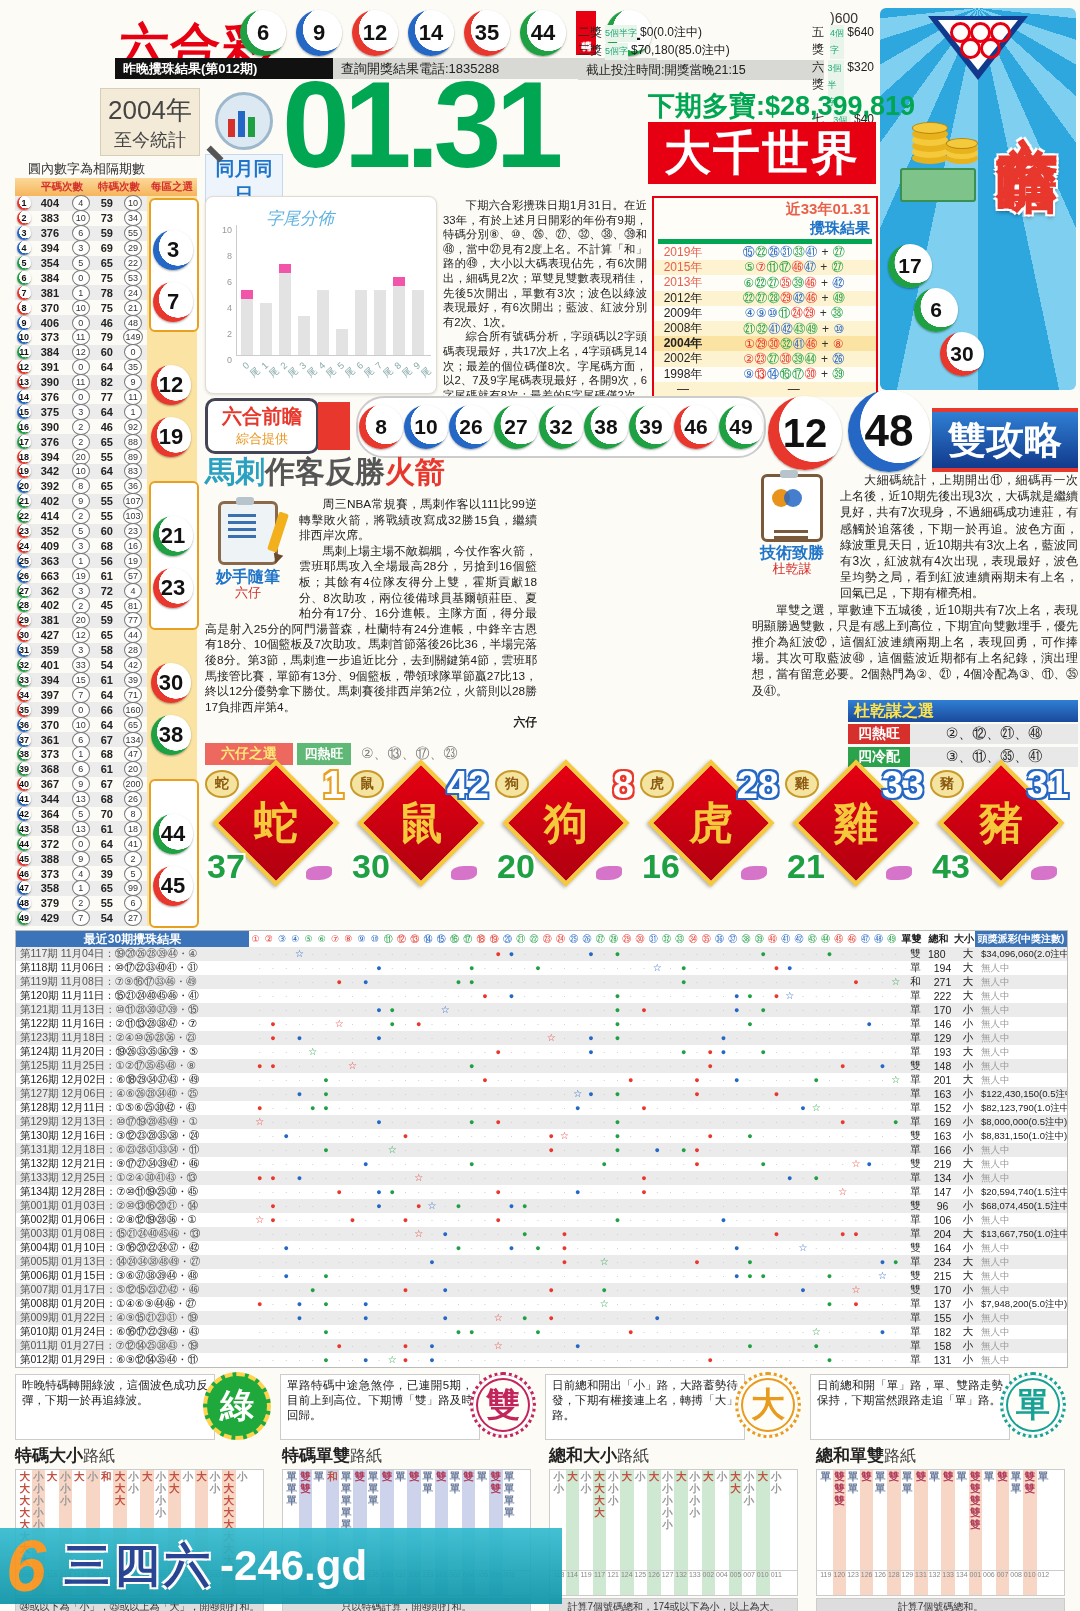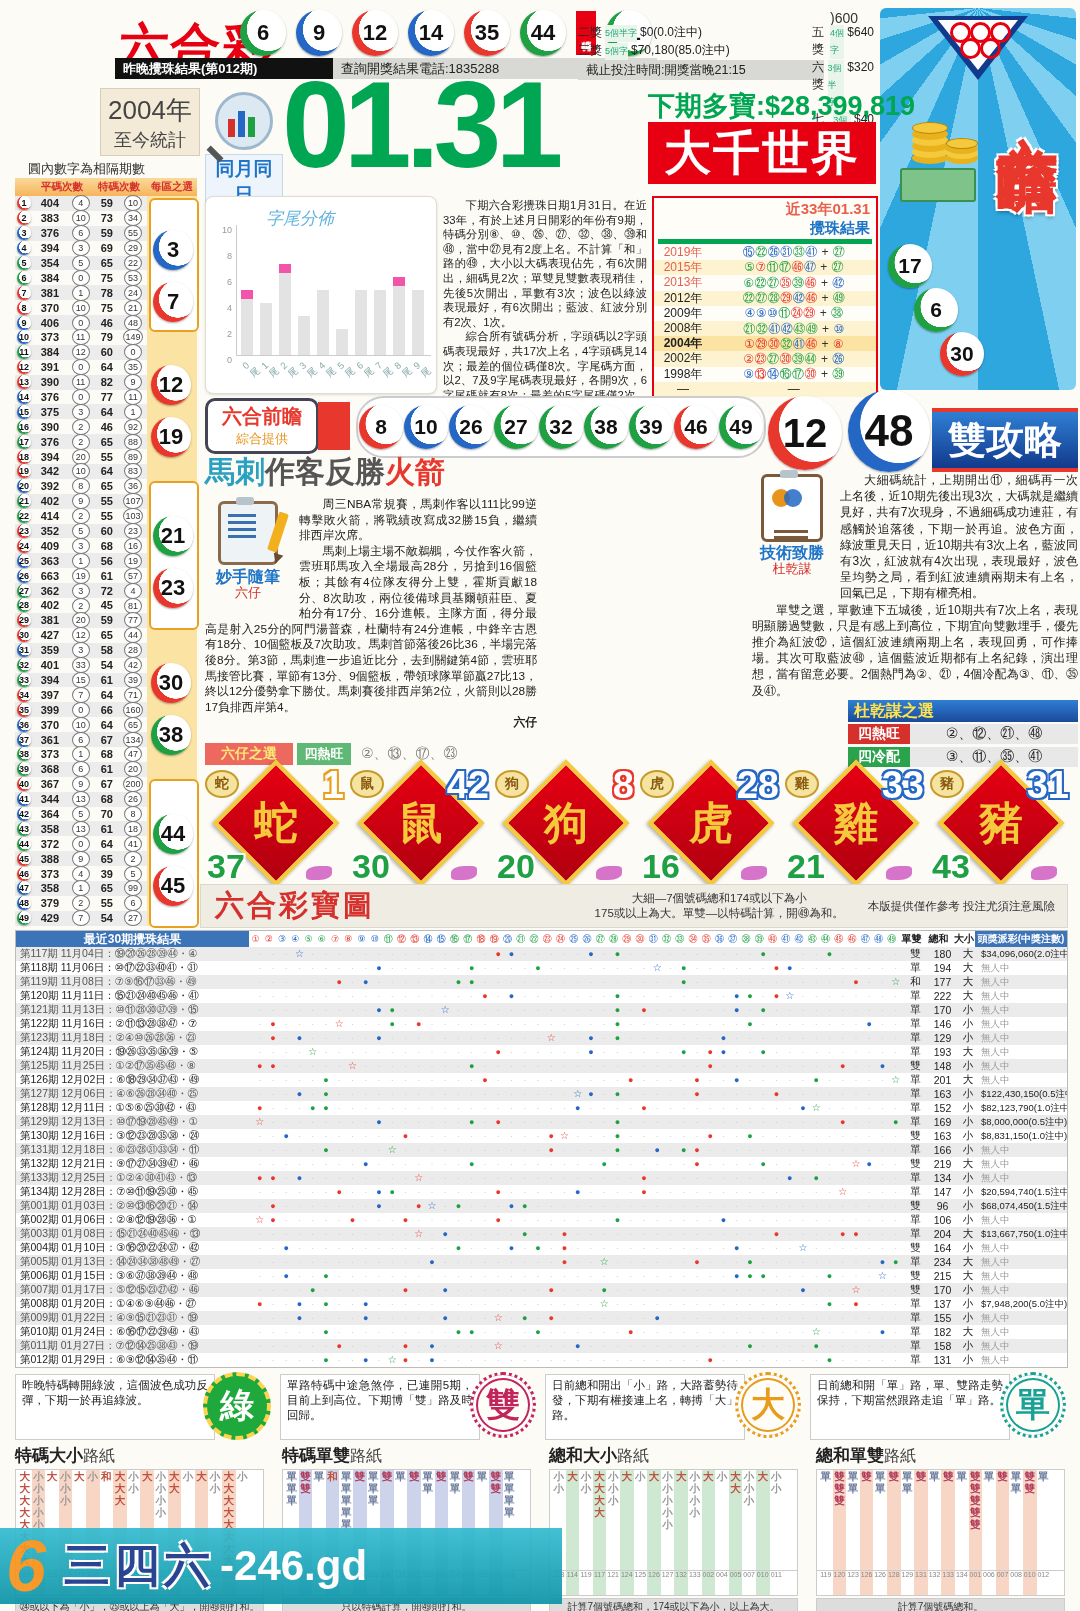--- a/index.html
+++ b/index.html
@@ -720,28 +720,20 @@
       <div style="position: relative; width: 141px; height: 116px;">
         <div style="position: absolute; left: 26px; top: 12px; width: 82px; height: 82px; background: linear-gradient(135deg, rgb(230, 0, 18), rgb(176, 0, 16)); border: 4px solid rgb(245, 201, 60); transform: rotate(45deg); box-shadow: rgba(0, 0, 0, 0.3) 0px 2px 4px;"></div>
         <div style="position: absolute; left: 26px; top: 28px; width: 90px; text-align: center; font-size: 44px; font-weight: 900; color: rgb(245, 201, 60);">豬</div>
         <div style="position: absolute; left: 0px; top: 4px; width: 30px; height: 24px; background: rgb(245, 227, 160); border: 2px solid rgb(200, 154, 42); border-radius: 50%; font-size: 14px; font-weight: bold; color: rgb(138, 90, 16); display: flex; align-items: center; justify-content: center;">豬</div>
         <div style="position: absolute; right: 2px; top: -2px; font-size: 38px; font-weight: 900; color: rgb(255, 255, 255); text-shadow: rgb(36, 103, 196) -2px -2px 0px, rgb(36, 103, 196) 2px -2px 0px, rgb(36, 103, 196) -2px 2px 0px, rgb(36, 103, 196) 2px 2px 0px;">31</div>
         <div style="position: absolute; left: 2px; bottom: -4px; font-size: 34px; font-weight: 900; color: rgb(31, 160, 67); text-shadow: rgb(255, 255, 255) -2px -2px 0px, rgb(255, 255, 255) 2px -2px 0px, rgb(255, 255, 255) -2px 2px 0px, rgb(255, 255, 255) 2px 2px 0px;">43</div>
         <div style="position: absolute; right: 14px; bottom: 2px; width: 26px; height: 14px; background: rgb(196, 58, 184); border-radius: 50% 20%; opacity: 0.7;"></div>
       </div>
     </div>
 
-  <div class="abs" style="left:200px;top:884px;width:866px;height:42px;background:#efece4;border:1px solid #ddd8cc;display:flex;align-items:center;">
-    <div style="font-size:29px;font-weight:900;color:#d5302c;margin-left:14px;letter-spacing:3px;">六合彩寶圖</div>
-    <div style="margin-left:auto;text-align:center;font-size:11.5px;color:#333;line-height:15px;">
-      <div>大細—7個號碼總和174或以下為小</div>
-      <div>175或以上為大。單雙—以特碼計算，開㊾為和。</div>
-    </div>
-    <div style="margin:0 12px 0 24px;font-size:11.5px;color:#333;">本版提供僅作參考 投注尤須注意風險</div>
-  </div>
 
   <div class="abs" style="left:15px;top:930px;width:1051px;border:1px solid #bbb;background:#fff;">
     <div style="display:flex;height:16px;align-items:center;">
       <div style="width:233px;height:16px;background:#3b74b8;color:#fff;font-size:12px;font-weight:bold;display:flex;align-items:center;justify-content:center;">最近30期攪珠結果</div>
       <div id="tbl-numhdr" class="dotgrid" style="width:650px;">
           <span class="dotcell" style="color: rgb(232, 55, 44);">①</span>
           <span class="dotcell" style="color: rgb(232, 55, 44);">②</span>
           <span class="dotcell" style="color: rgb(36, 103, 196);">③</span>
           <span class="dotcell" style="color: rgb(36, 103, 196);">④</span>
           <span class="dotcell" style="color: rgb(31, 160, 67);">⑤</span>
@@ -843,21 +835,21 @@
             <span class="dotcell" style="color: rgb(200, 205, 210);">·</span>
             <span class="dotcell" style="color: rgb(200, 205, 210);">·</span>
             <span class="dotcell" style="color: rgb(31, 160, 67);">●</span>
             <span class="dotcell" style="color: rgb(200, 205, 210);">·</span>
             <span class="dotcell" style="color: rgb(200, 205, 210);">·</span>
             <span class="dotcell" style="color: rgb(200, 205, 210);">·</span>
             <span class="dotcell" style="color: rgb(200, 205, 210);">·</span>
             <span class="dotcell" style="color: rgb(200, 205, 210);">·</span>
           </span>
           <span style="width: 25px; text-align: center;">雙</span>
-          <span style="width: 29px; text-align: center;">180</span>
+          <span style="width: 29px; text-align: left;">180</span>
           <span style="width: 22px; text-align: center;">大</span>
           <span style="flex: 1 1 0%; font-size: 9.5px; padding-left: 2px; overflow: hidden; color: rgb(34, 34, 34);">$34,096,060(2.0注中)</span>
         </div>
         <div class="bigtable-row">
           <span style="width: 233px; padding-left: 4px; color: rgb(34, 34, 34);">第118期 11月06日：⑩⑰㉒㉝㊵㊶・㉛</span>
           <span class="dotgrid" style="width: 650px;">
             <span class="dotcell" style="color: rgb(200, 205, 210);">·</span>
             <span class="dotcell" style="color: rgb(200, 205, 210);">·</span>
             <span class="dotcell" style="color: rgb(200, 205, 210);">·</span>
             <span class="dotcell" style="color: rgb(200, 205, 210);">·</span>
@@ -959,21 +951,21 @@
             <span class="dotcell" style="color: rgb(200, 205, 210);">·</span>
             <span class="dotcell" style="color: rgb(200, 205, 210);">·</span>
             <span class="dotcell" style="color: rgb(200, 205, 210);">·</span>
             <span class="dotcell" style="color: rgb(200, 205, 210);">·</span>
             <span class="dotcell" style="color: rgb(232, 55, 44);">●</span>
             <span class="dotcell" style="color: rgb(200, 205, 210);">·</span>
             <span class="dotcell" style="color: rgb(200, 205, 210);">·</span>
             <span class="dotcell" style="color: rgb(31, 160, 67); font-size: 10px;">☆</span>
           </span>
           <span style="width: 25px; text-align: center;">和</span>
-          <span style="width: 29px; text-align: center;">177</span>
+          <span style="width: 29px; text-align: center;">271</span>
           <span style="width: 22px; text-align: center;">大</span>
           <span style="flex: 1 1 0%; font-size: 9.5px; padding-left: 2px; overflow: hidden; color: rgb(153, 153, 153);">無人中</span>
         </div>
         <div class="bigtable-row">
           <span style="width: 233px; padding-left: 4px; color: rgb(34, 34, 34);">第120期 11月11日：⑮㉑㉔㊵㊺㊻・㊶</span>
           <span class="dotgrid" style="width: 650px;">
             <span class="dotcell" style="color: rgb(200, 205, 210);">·</span>
             <span class="dotcell" style="color: rgb(200, 205, 210);">·</span>
             <span class="dotcell" style="color: rgb(200, 205, 210);">·</span>
             <span class="dotcell" style="color: rgb(200, 205, 210);">·</span>

